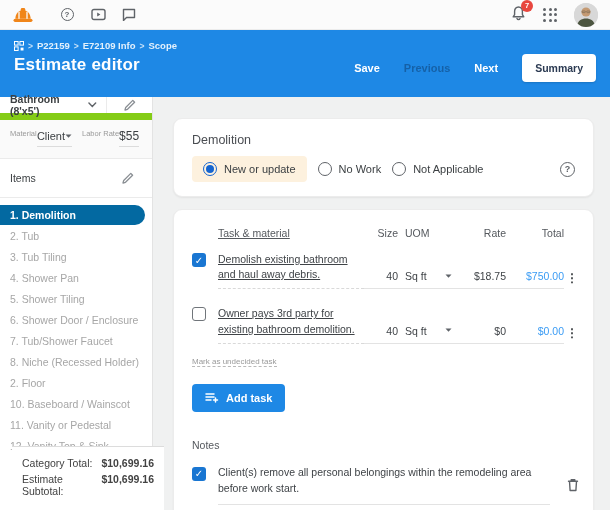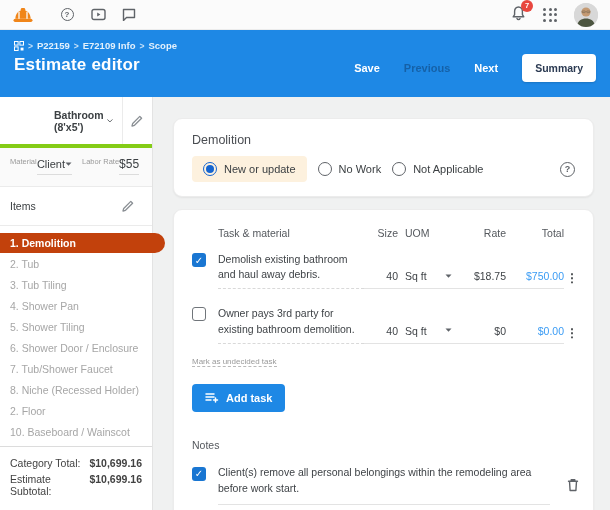--- a/index.html
+++ b/index.html
@@ -33,45 +33,45 @@
   .hdr-actions { position:absolute; right:14px; top:24px; display:flex; align-items:center; gap:24px; }
   .hbtn { font-size:11px; font-weight:bold; color:#fff; cursor:pointer; }
   .hbtn.disabled { color:rgba(10,48,92,.45); }
   .summary-btn { background:#fff; color:#2b3a52; font-size:10.5px; font-weight:bold;
     border:none; border-radius:4px; padding:8px 13px; cursor:pointer; box-shadow:0 1px 2px rgba(0,0,0,.15); }
 
   
   .content { display:flex; height:413px; }
   .sidebar { width:153px; background:#fff; border-right:1px solid #e3e3e3;
     position:relative; flex-shrink:0; }
-  .room-row { height:51px; border-bottom:4px solid #84cc16; display:flex;padding-left:44px; }
+  .room-row { height:23px; border-bottom:7px solid #84cc16; display:flex; }
   .room-select { flex:1; display:flex; align-items:center; justify-content:space-between;
     padding:0 9px 0 10px; border-right:1px solid #ebebeb; cursor:pointer; }
   .room-select .lbl { font-size:10.5px; color:#3c4043; font-weight:600; }
   .icon-cell { width:45px; display:flex; align-items:center; justify-content:center; cursor:pointer; }
 
   .mat-sec { background:#fafafa; border-bottom:1px solid #ebebeb; padding:9px 10px 11px; display:flex; gap:10px; }
   .mat-col { display:flex; }
   .mat-col.c1 { width:62px; }
   .mat-col.c2 { flex:1; }
   .mat-lbl { font-size:7.5px; color:#9a9a9a; white-space:nowrap; overflow:hidden; margin-bottom:4px; }
   .mat-val { font-size:11px; color:#3c4043; border-bottom:1px solid #dcdcdc; padding-bottom:3px;
     display:flex; align-items:center; justify-content:space-between; cursor:pointer; }
   .mat-val.num { font-size:12px; justify-content:flex-end; }
 
   .items-hdr { height:39px; border-bottom:1px solid #ebebeb; display:flex; align-items:center;
     justify-content:space-between; padding:0 2px 0 10px; }
   .items-hdr .lbl { font-size:10.5px; color:#3c4043; }
   .items-list { padding-top:7px; }
   .s-item { height:20px; line-height:20px; padding-left:10px; font-size:10.5px; color:#a6a6a6;
     white-space:nowrap; overflow:hidden; cursor:pointer; margin-bottom:1px; }
-  .s-item.selected { background:#c2410c; color:#fff; font-weight:bold;
-    border-radius:0 12px 12px 0; width:165px; }
-
-  .totals { position:absolute; bottom:0; left:0; width:100%; background:#fff;
+  .s-item.selected { background:#0369a1; color:#fff; font-weight:bold;
+    border-radius:0 12px 12px 0; width:145px; }
+
+  .totals { position:absolute; bottom:0; left:12px; width:100%; background:#fff;
     border-top:1px solid #dcdcdc; padding:8px 10px 9px; }
   .t-row { display:flex; justify-content:space-between; font-size:10.5px; color:#424242; margin:2px 0 4px; }
   .t-row .v { font-weight:bold; }
 
   
   .main { flex:1; padding:21px 16px 0 20px; overflow:hidden; }
   .card { background:#fff; border:1px solid #ececec; border-radius:9px;
     box-shadow:0 1px 2px rgba(0,0,0,.06); }
   .card.c1 { padding:14px 18px 14px; margin-bottom:12px; }
   .sec-title { font-size:12.5px; color:#4a4d52; margin-bottom:9px; }
@@ -82,21 +82,21 @@
   .radio { width:14px; height:14px; border:1.8px solid #5f6368; border-radius:50%; flex-shrink:0; }
   .radio.on { border-color:#1565d0; position:relative; }
   .radio.on::after { content:''; position:absolute; inset:2px; background:#1565d0; border-radius:50%; }
   .q-circ { width:15px; height:15px; border:1.3px solid #5f6368; border-radius:50%;
     font-size:9px; color:#5f6368; display:flex; align-items:center; justify-content:center;
     margin-left:auto; cursor:pointer; font-weight:bold; }
 
   .card.c2 { padding:17px 14px 20px 18px; min-height:330px; }
   .trow { display:flex; }
   .c-check { width:26px; }
-  .c-task { width:146px; }
+  .c-task { width:146px;text-decoration:underline; }
   .c-size { width:34px; text-align:right; }
   .c-uom { width:54px; padding-left:7px; }
   .c-rate { width:54px; text-align:right; }
   .c-total { width:58px; text-align:right; }
   .c-menu { width:14px; text-align:right; }
   .thead { font-size:10.5px; color:#55595e; margin-bottom:13px; }
   .thead .c-task { padding-left:0; }
 
   .task-row { margin-bottom:17px; align-items:flex-end; }
   .task-row .c-check { align-self:flex-start; padding-top:1px; }

